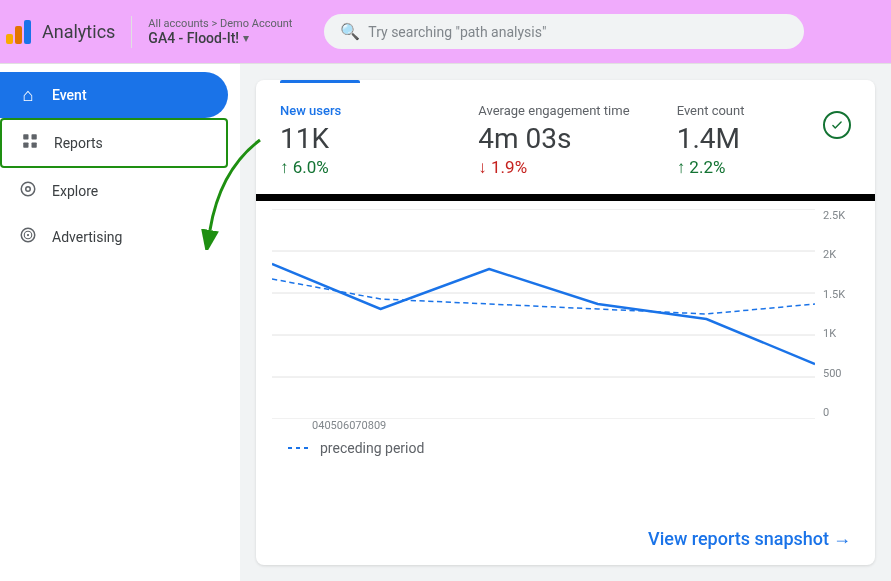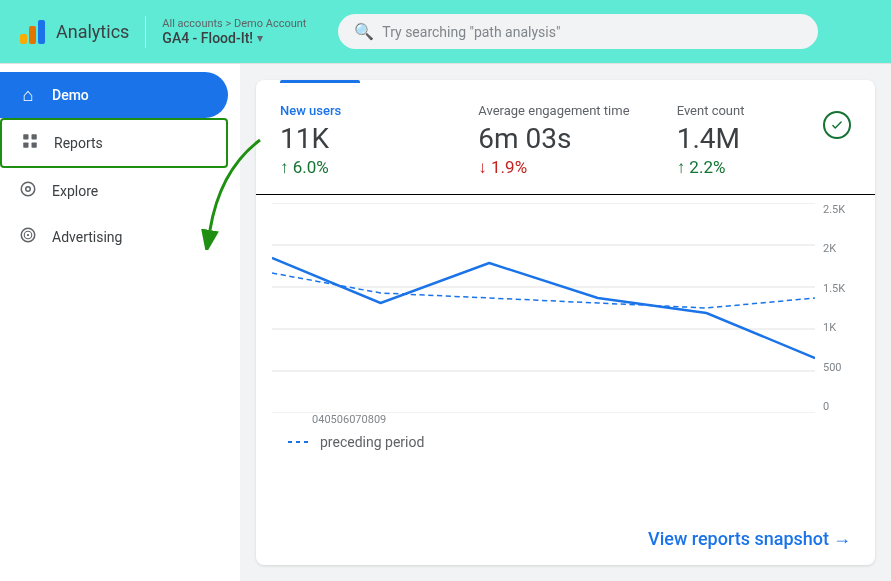--- a/index.html
+++ b/index.html
@@ -2,23 +2,23 @@
 <html><head>
   <meta charset="utf-8">
   <style>
     * { box-sizing: border-box; margin: 0; padding: 0; }
     body { font-family: 'Google Sans', Roboto, Arial, sans-serif; background: #f1f3f4; width: 891px; height: 581px; overflow: hidden; }
 
     
     .header {
       display: flex;
       align-items: center;
-      background: #5eead4;
+      background: #f0abfc;
       height: 64px;
-      padding: 0 16px;
+      padding: 0 2px;
       border-bottom: 1px solid #e0e0e0;
       position: relative;
       z-index: 10;
     }
     .header-logo {
       display: flex;
       align-items: center;
       gap: 8px;
       padding-right: 16px;
       border-right: 1px solid #e0e0e0;
@@ -144,21 +144,21 @@
       box-shadow: 0 1px 3px rgba(0,0,0,0.12);
       overflow: hidden;
       position: relative;
     }
 
     
     .metrics-row {
       display: flex;
       gap: 0;
       padding: 20px 24px 16px;
-      border-bottom: 1px solid #000000;
+      border-bottom: 7px solid #000000;
       align-items: flex-start;
     }
     .metric-item {
       flex: 1;
       padding-right: 24px;
     }
     .metric-item:last-child { padding-right: 0; }
     .metric-label {
       font-size: 13px;
       color: #5f6368;
@@ -278,21 +278,21 @@
     <span style="color:#80868b;font-size:16px;">🔍</span>
     <span class="search-placeholder">Try searching "path analysis"</span>
   </div>
 </div>
 
 <div class="layout">
 
   <div class="sidebar">
     <div class="sidebar-item active-home">
       <span class="sidebar-icon">⌂</span>
-      <span class="sidebar-label">Demo</span>
+      <span class="sidebar-label">Event</span>
     </div>
     <div class="sidebar-item reports-item">
       <span class="sidebar-icon" style="color:#3c4043;">
         <svg width="18" height="18" viewBox="0 0 24 24" fill="none">
             <rect x="3" y="3" width="7" height="7" rx="1" fill="#5f6368"></rect>
             <rect x="3" y="14" width="7" height="7" rx="1" fill="#5f6368"></rect>
             <rect x="14" y="3" width="7" height="7" rx="1" fill="#5f6368"></rect>
             <rect x="14" y="14" width="7" height="7" rx="1" fill="#5f6368"></rect>
           </svg>
       </span>
@@ -336,21 +336,21 @@
       <div class="tab-line"></div>
 
       <div class="metrics-row">
         <div class="metric-item">
           <div class="metric-label blue">New users</div>
           <div class="metric-value">11K</div>
           <div class="metric-change up">↑ 6.0%</div>
         </div>
         <div class="metric-item">
           <div class="metric-label">Average engagement time</div>
-          <div class="metric-value">6m 03s</div>
+          <div class="metric-value">4m 03s</div>
           <div class="metric-change down">↓ 1.9%</div>
         </div>
         <div class="metric-item" style="display:flex;flex-direction:column;flex:1;">
           <div style="display:flex;justify-content:space-between;align-items:flex-start;">
             <div>
               <div class="metric-label">Event count</div>
               <div class="metric-value">1.4M</div>
               <div class="metric-change up">↑ 2.2%</div>
             </div>
             <div class="metric-badge">

